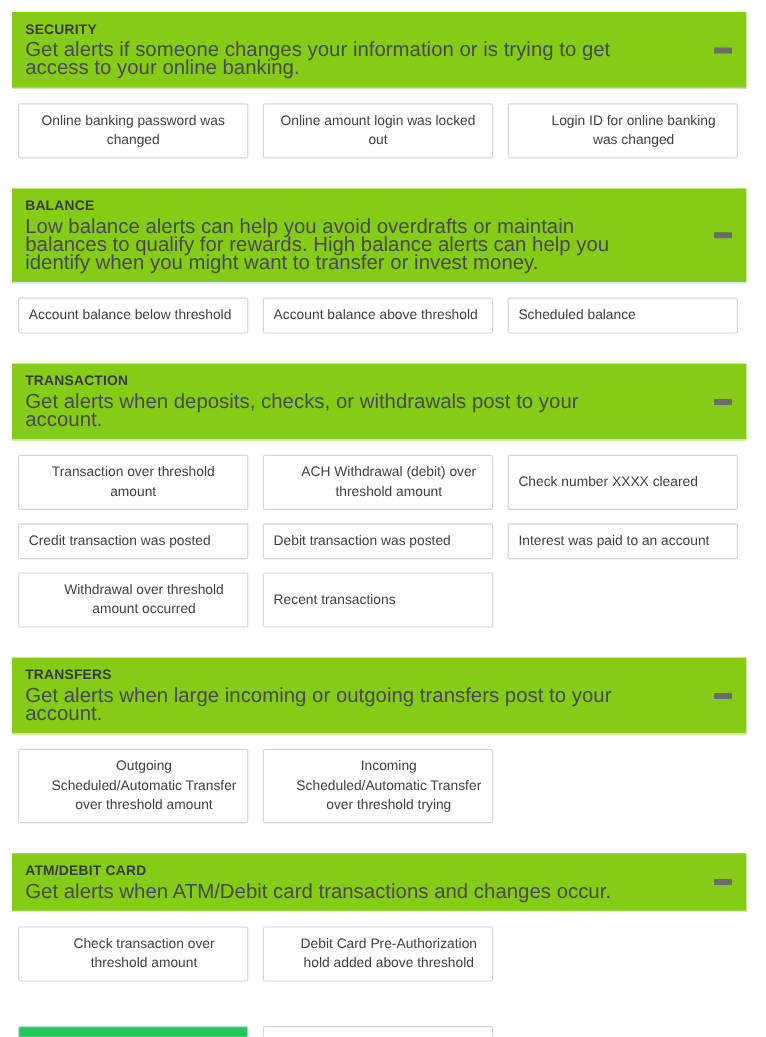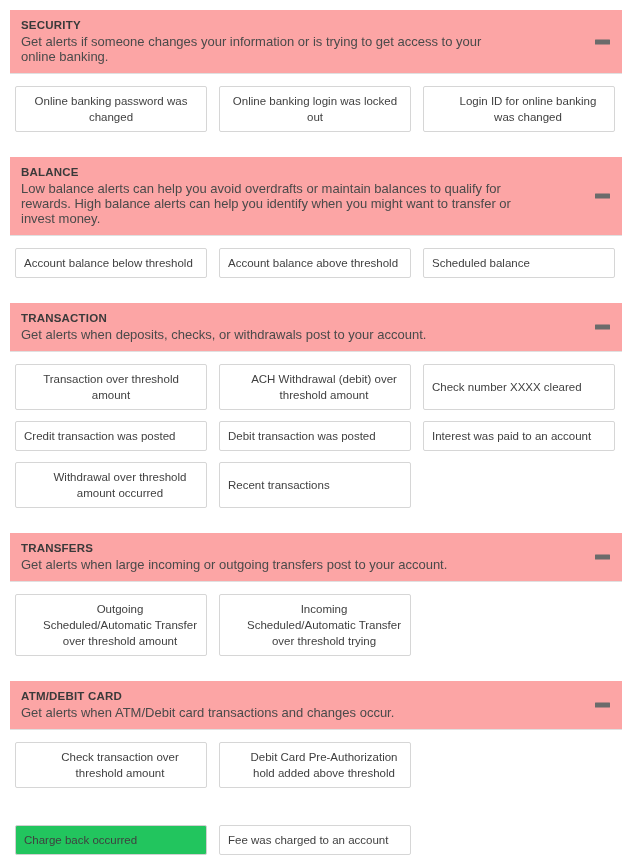--- a/index.html
+++ b/index.html
@@ -17,36 +17,36 @@
   .page {
     width: 638px;
     padding-top: 10px;
     box-sizing: border-box;
   }
   .section {
     margin-bottom: 0;
   }
   .section-header {
     margin: 0 16px 0 10px;
-    background: #fca5a5;
+    background: #84cc16;
     border-bottom: 1px solid #e0e0e0;
     padding: 8px 12px 9px 11px;
     position: relative;
     box-sizing: border-box;
   }
   .section-title {
     font-size: 11.5px;
     font-weight: bold;
     color: #3a3a3a;
     letter-spacing: 0.2px;
     line-height: 15px;
     margin: 0 0 1px 0;
   }
   .section-desc {
-    font-size: 13px;
+    font-size: 17px;
     color: #4a4a4a;
     line-height: 15px;
     margin: 0;
     max-width: 490px;
   }
   .collapse-icon {
     position: absolute;
     right: 12px;
     top: 50%;
     transform: translateY(-50%);
@@ -104,21 +104,21 @@
       <div class="section-header">
         <div class="section-title">SECURITY</div>
         <div class="section-desc">Get alerts if someone changes your information or is trying to get access to your online banking.</div>
         <span class="collapse-icon"></span>
       </div>
       <div class="btn-grid">
         <button class="alert-btn">
           <span>Online banking password was changed</span>
         </button>
         <button class="alert-btn">
-          <span>Online banking login was locked out</span>
+          <span>Online amount login was locked out</span>
         </button>
         <button class="alert-btn tall">
           <span>Login ID for online banking was changed</span>
         </button>
       </div>
     </div>
     <div class="section">
       <div class="section-header">
         <div class="section-title">BALANCE</div>
         <div class="section-desc">Low balance alerts can help you avoid overdrafts or maintain balances to qualify for rewards. High balance alerts can help you identify when you might want to transfer or invest money.</div>

